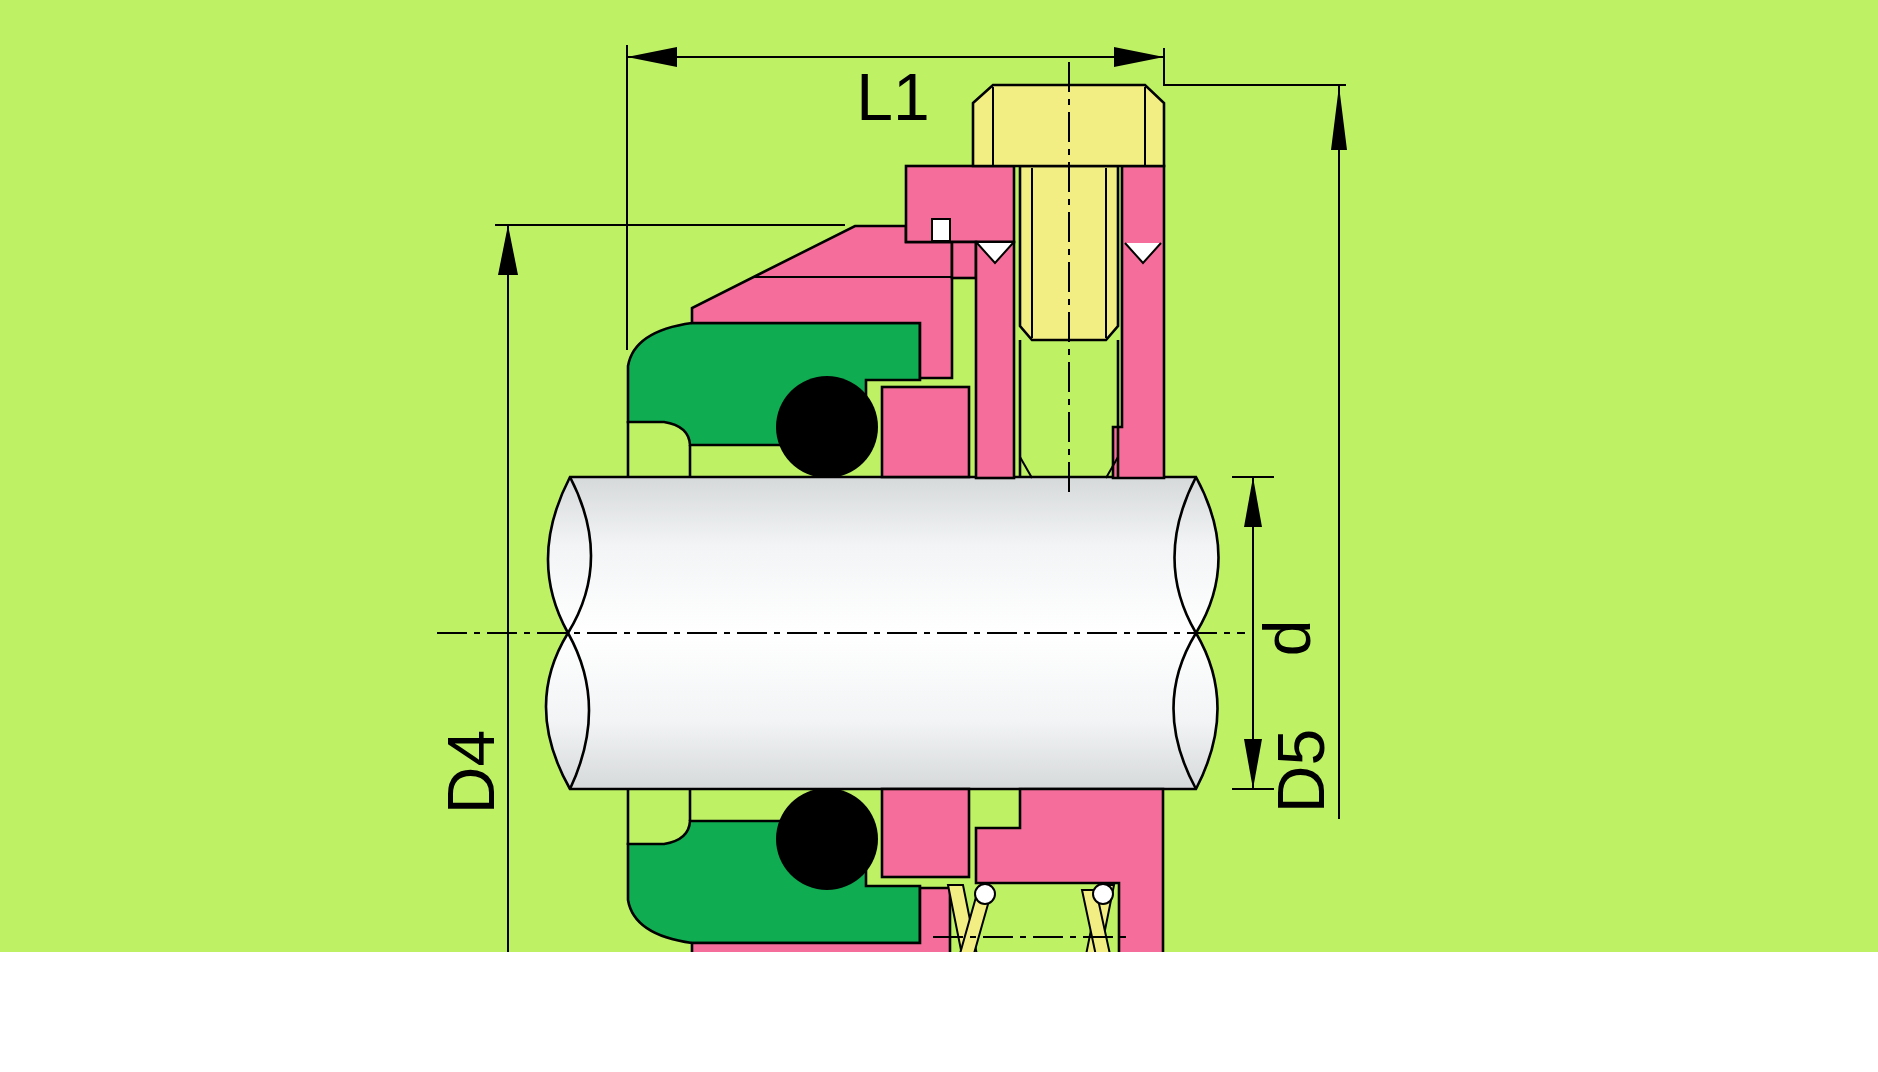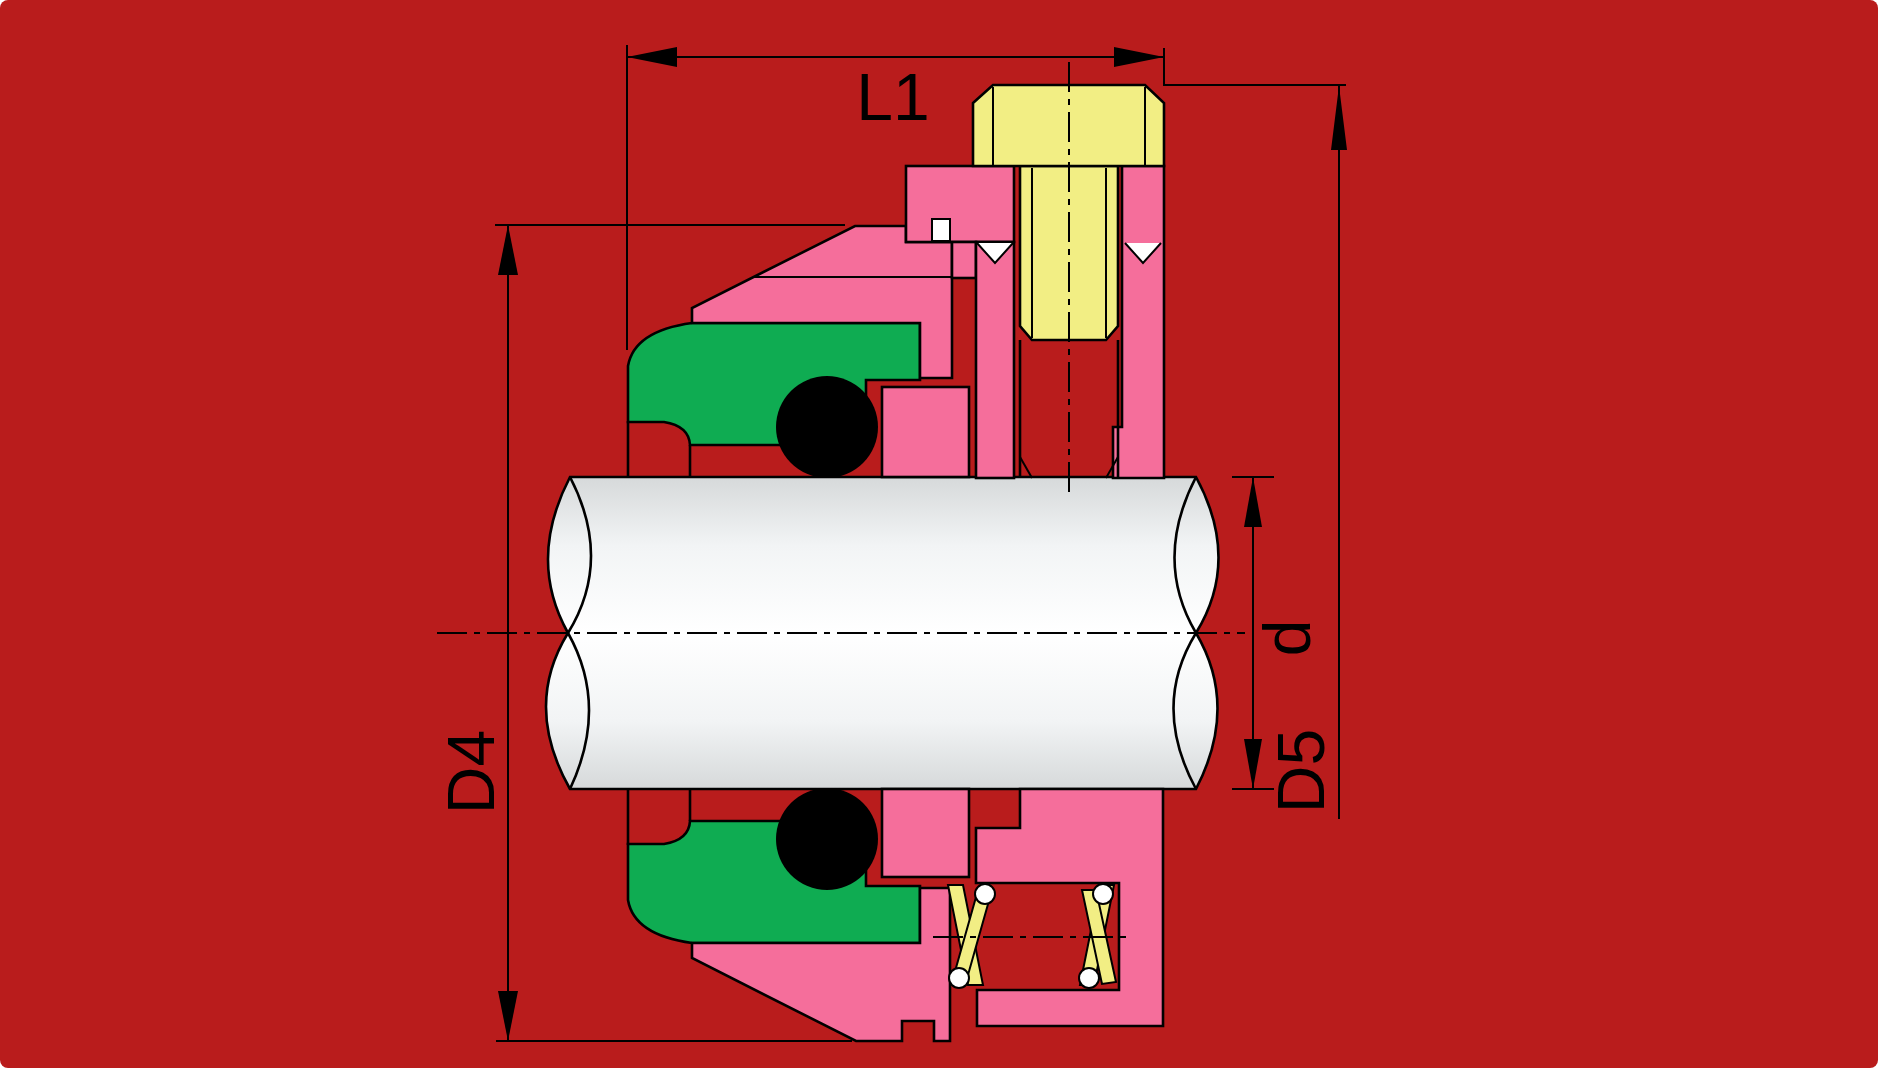--- a/index.html
+++ b/index.html
@@ -1,16 +1,16 @@
 <!DOCTYPE html>
 <html><head>
 <meta charset="utf-8">
 <style>
   html,body{margin:0;padding:0;background:#fff;}
-  .canvas-wrap{width:1878px;height:1068px;background:#b91c1c;overflow:hidden;border-radius:8px;}
+  .canvas-wrap{width:1878px;height:952px;background:#bef264;overflow:hidden;}
   svg{display:block;}
   .ol{stroke:#000;stroke-width:2.6;stroke-linejoin:miter;}
   .ol-thin{stroke:#000;stroke-width:2;stroke-linejoin:miter;}
   .nofill{fill:none;}
   .dim{stroke:#000;stroke-width:2;fill:none;}
   .arrow{fill:#000;stroke:none;}
   .cl{stroke:#000;stroke-width:2;fill:none;stroke-dasharray:30 7 6 7;}
   .lbl{font-family:"Liberation Sans","DejaVu Sans",sans-serif;font-size:66px;fill:#000;}
 </style>
 </head>

